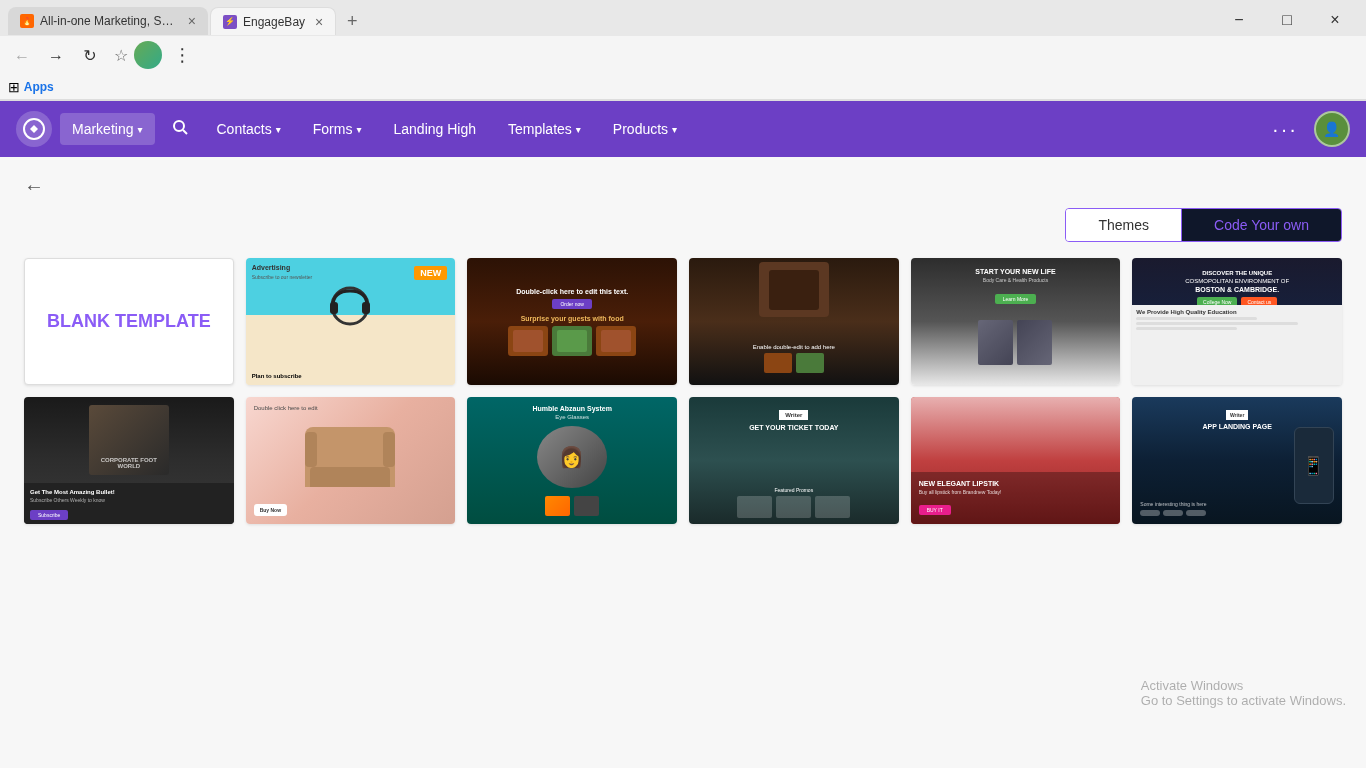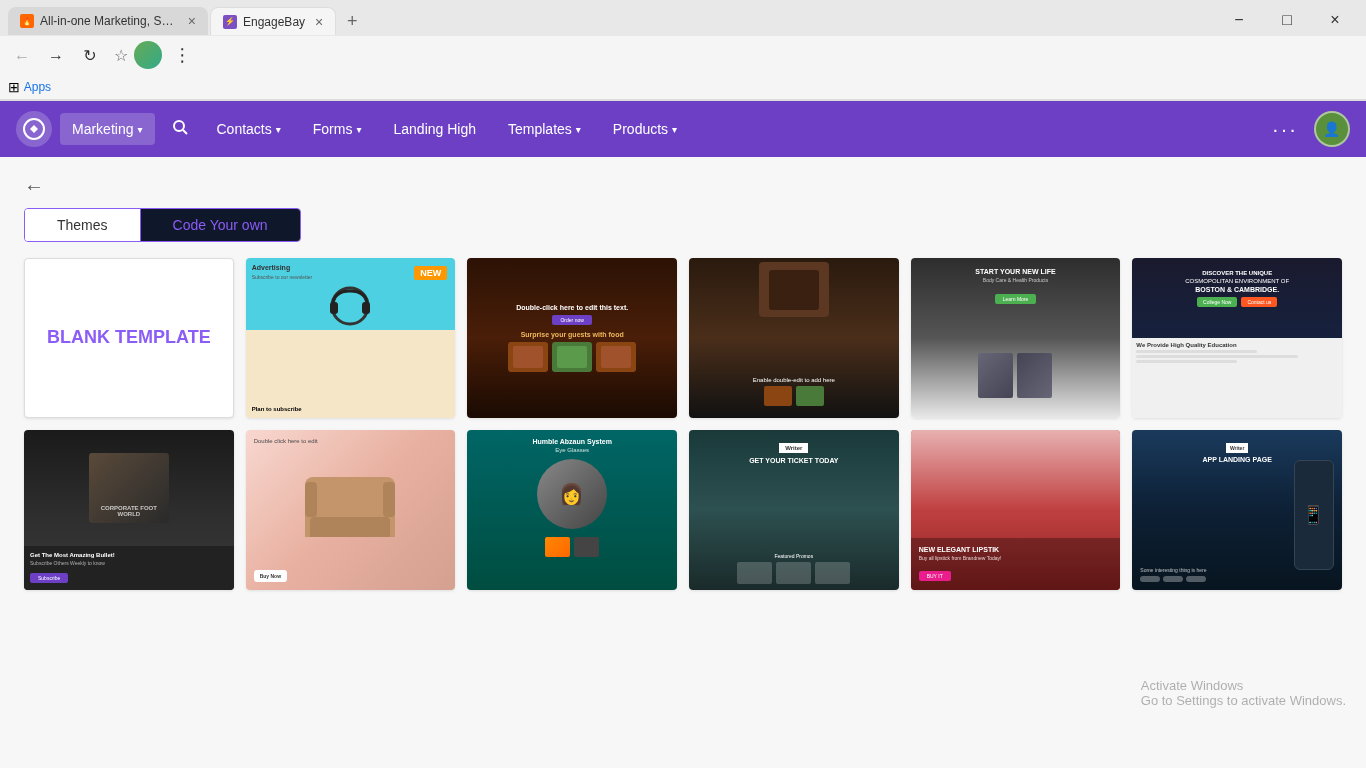--- a/index.html
+++ b/index.html
@@ -161,21 +161,21 @@
     }
     .back-btn {
       cursor: pointer;
       font-size: 20px;
       color: #555;
       margin-bottom: 12px;
       display: inline-block;
     }
     .tabs-container {
       display: flex;
-      justify-content: flex-start;
+      justify-content: flex-end;
       margin-bottom: 16px;
     }
     .tab-group {
       display: flex;
       border: 1px solid #8b5cf6;
       border-radius: 4px;
       overflow: hidden;
     }
     .theme-tab {
       padding: 8px 32px;
@@ -192,21 +192,21 @@
       display: grid;
       grid-template-columns: repeat(6, 1fr);
       gap: 12px;
     }
     .template-card {
       background: white;
       border-radius: 4px;
       overflow: hidden;
       cursor: pointer;
       box-shadow: 0 1px 3px rgba(0,0,0,0.1);
-      height: 160px;
+      height: 127px;
       position: relative;
     }
 
     .blank-card {
       display: flex;
       align-items: center;
       justify-content: center;
       background: white;
       border: 1px solid #ddd;
     }
@@ -278,21 +278,21 @@
     <button class="nav-btn disabled">←</button>
     <button class="nav-btn">→</button>
     <button class="nav-btn">↻</button>
     <span class="bookmark-star">☆</span>
     <div class="profile-avatar"></div>
     <button class="nav-btn" style="font-size:18px;">⋮</button>
   </div>
 
   <div class="apps-bar">
     <span class="apps-grid">⊞</span>
-    <span style="cursor:pointer; color:#1a73e8;">Apps</span>
+    <span style="cursor:pointer; color:#1a73e8;font-weight:bold;">Apps</span>
   </div>
 </div>
 
 <div class="app-nav">
   <div class="nav-logo">
     <svg width="22" height="22" viewBox="0 0 22 22">
       <circle cx="11" cy="11" r="10" fill="none" stroke="white" stroke-width="2"></circle>
       <path d="M7 11 L11 7 L15 11 L11 15 Z" fill="white"></path>
     </svg>
   </div>

